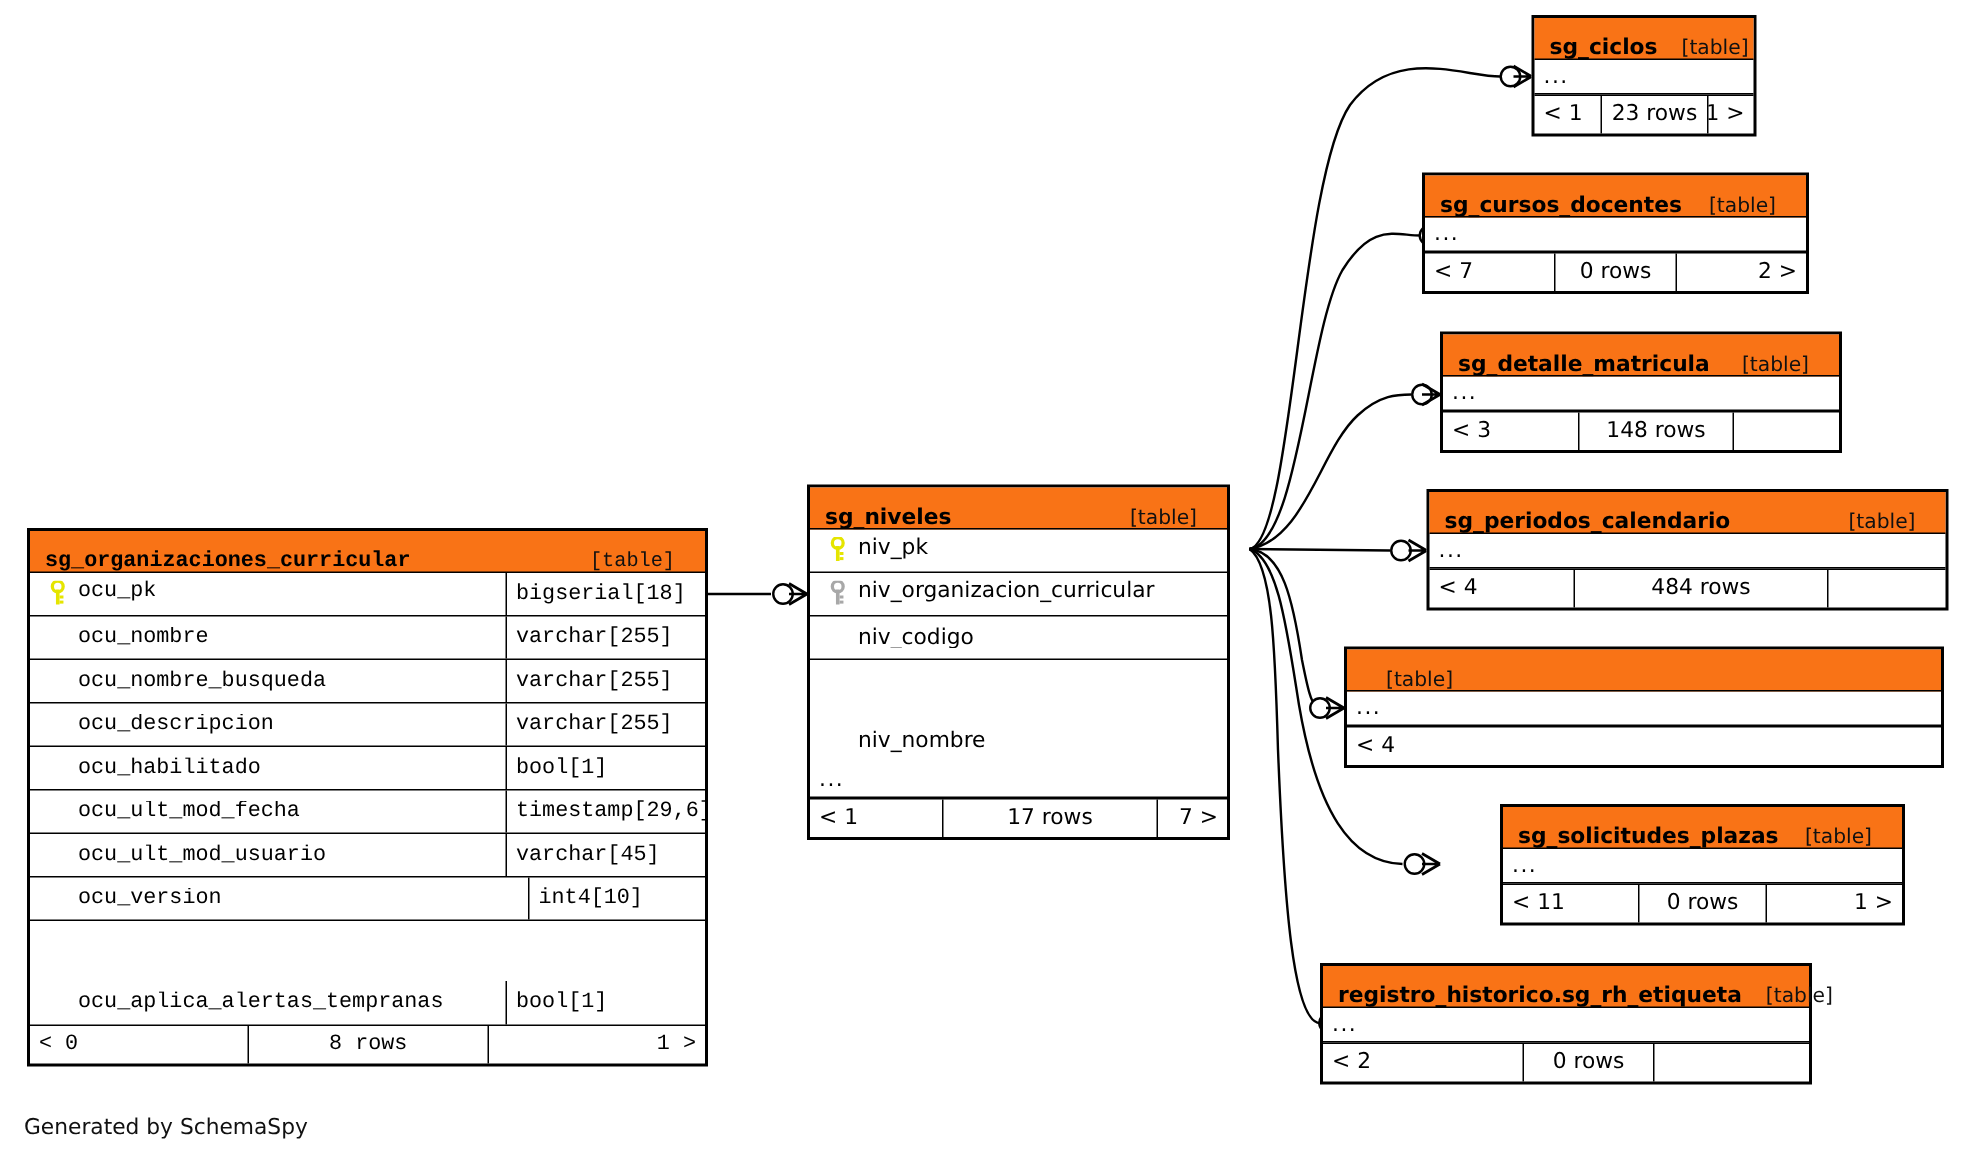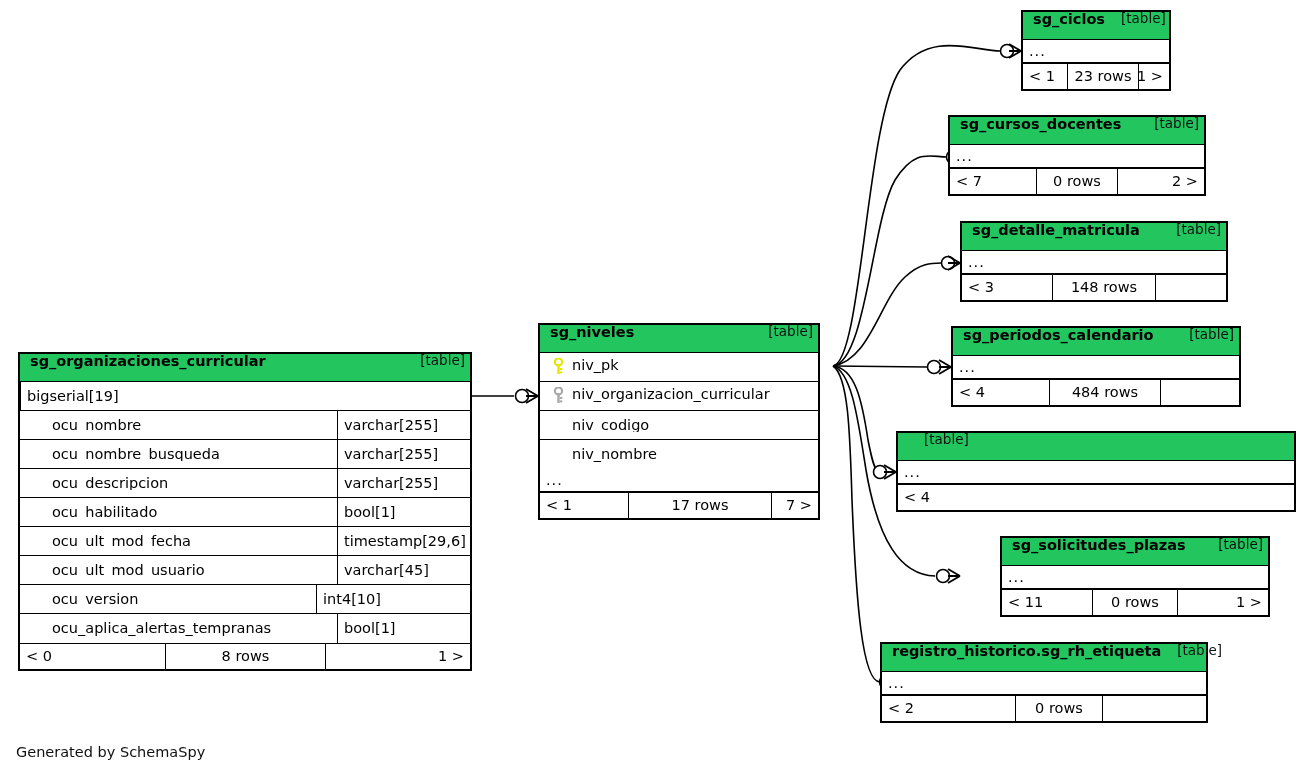--- a/index.html
+++ b/index.html
@@ -31,48 +31,48 @@
 
   .table-node {
     position: absolute;
     border: 2px solid #000000;
     background: #ffffff;
     box-sizing: border-box;
     font-size: 14.5px;
     line-height: 1;
   }
   .tbl-header {
-    background: #22c55e;
+    background: #f97316;
     border-bottom: 1.5px solid #000;
     display: flex;
-    align-items: flex-start;
+    align-items: flex-end;
     justify-content: space-between;
     height: 28px;
-    padding: 0 5px 0 10px;
+    padding: 0 20px 0 10px;
     box-sizing: border-box;
     white-space: nowrap;
   }
   .tbl-name {
     font-weight: bold;
     font-size: 14.5px;
   }
   .tbl-tag {
     font-size: 13.5px;
     color: #111;
     padding-left: 16px;
   }
   .tbl-rows { display: block; }
   .tbl-row {
     display: flex;
     height: 29px;
     border-bottom: 1.5px solid #000;
     box-sizing: border-box;
     align-items: center;
   }
-  .tbl-row:last-child { border-bottom: none; }
+  .tbl-row:last-child { border-bottom: none; margin-top: 40px; }
   .col-name {
     flex: 1 1 auto;
     display: flex;
     padding-left: 8px;
     white-space: nowrap;
     overflow: hidden;
   }
   .col-type {
     flex: 0 0 auto;
     border-left: 1.5px solid #000;
@@ -207,28 +207,39 @@
     <g>
       <path d="M833,366 C848,376 850,430 852,500 C856,600 862,682 880,682" stroke="#000" stroke-width="1.6" fill="none"></path>
       <circle cx="886" cy="682" r="6.5" fill="#fff" stroke="#000" stroke-width="1.6"></circle>
       <g transform="translate(900,682) scale(-1,1)">
           <use href="#crow"></use>
         </g>
     </g>
   </svg>
 
   <div id="tables-layer">
-      <div class="table-node" style="left: 18px; top: 352px; width: 454px;">
+      <div class="table-node" style="left: 18px; top: 352px; width: 454px; font-family: Liberation Mono, monospace;">
         <div class="tbl-header">
           <span class="tbl-name">sg_organizaciones_curricular</span>
           <span class="tbl-tag">[table]</span>
         </div>
         <div class="tbl-rows">
           <div class="tbl-row">
-            <span class="col-type" style="width:133px">bigserial[19]</span>
+            <span class="col-name">
+              <span class="keyslot">
+                <svg width="11" height="18" viewBox="0 0 11 18">
+                  <circle cx="5.5" cy="4" r="3.6" fill="none" stroke="#e5e500" stroke-width="2.2"></circle>
+                  <rect x="4.3" y="6" width="2.4" height="10" fill="#e5e500"></rect>
+                  <rect x="6.7" y="10" width="2.6" height="2" fill="#e5e500"></rect>
+                  <rect x="6.7" y="13.4" width="2.6" height="2" fill="#e5e500"></rect>
+                </svg>
+              </span>
+              <span>ocu_pk</span>
+            </span>
+            <span class="col-type" style="width:133px">bigserial[18]</span>
           </div>
           <div class="tbl-row">
             <span class="col-name">
               <span class="keyslot"></span>
               <span>ocu_nombre</span>
             </span>
             <span class="col-type" style="width:133px">varchar[255]</span>
           </div>
           <div class="tbl-row">
             <span class="col-name">
@@ -263,21 +274,21 @@
               <span class="keyslot"></span>
               <span>ocu_ult_mod_usuario</span>
             </span>
             <span class="col-type" style="width:133px">varchar[45]</span>
           </div>
           <div class="tbl-row">
             <span class="col-name">
               <span class="keyslot"></span>
               <span>ocu_version</span>
             </span>
-            <span class="col-type" style="width:154px">int4[10]</span>
+            <span class="col-type" style="width:118px">int4[10]</span>
           </div>
           <div class="tbl-row">
             <span class="col-name">
               <span class="keyslot"></span>
               <span>ocu_aplica_alertas_tempranas</span>
             </span>
             <span class="col-type" style="width:133px">bool[1]</span>
           </div>
         </div>
         <div class="tbl-footer">
@@ -367,21 +378,21 @@
           <span class="tbl-name">sg_detalle_matricula</span>
           <span class="tbl-tag">[table]</span>
         </div>
         <div class="ellipsis-row">...</div>
         <div class="tbl-footer">
           <span class="ft-cell ft-left" style="width:90px">&lt; 3</span>
           <span class="ft-cell ft-mid" style="flex:1 1 auto">148 rows</span>
           <span class="ft-cell ft-right" style="width:70px"></span>
         </div>
       </div>
-      <div class="table-node" style="left: 951px; top: 326px; width: 290px;">
+      <div class="table-node" style="left: 951px; top: 326px; width: 348px;">
         <div class="tbl-header">
           <span class="tbl-name">sg_periodos_calendario</span>
           <span class="tbl-tag">[table]</span>
         </div>
         <div class="ellipsis-row">...</div>
         <div class="tbl-footer">
           <span class="ft-cell ft-left" style="width:96px">&lt; 4</span>
           <span class="ft-cell ft-mid" style="flex:1 1 auto">484 rows</span>
           <span class="ft-cell ft-right" style="width:78px"></span>
         </div>

